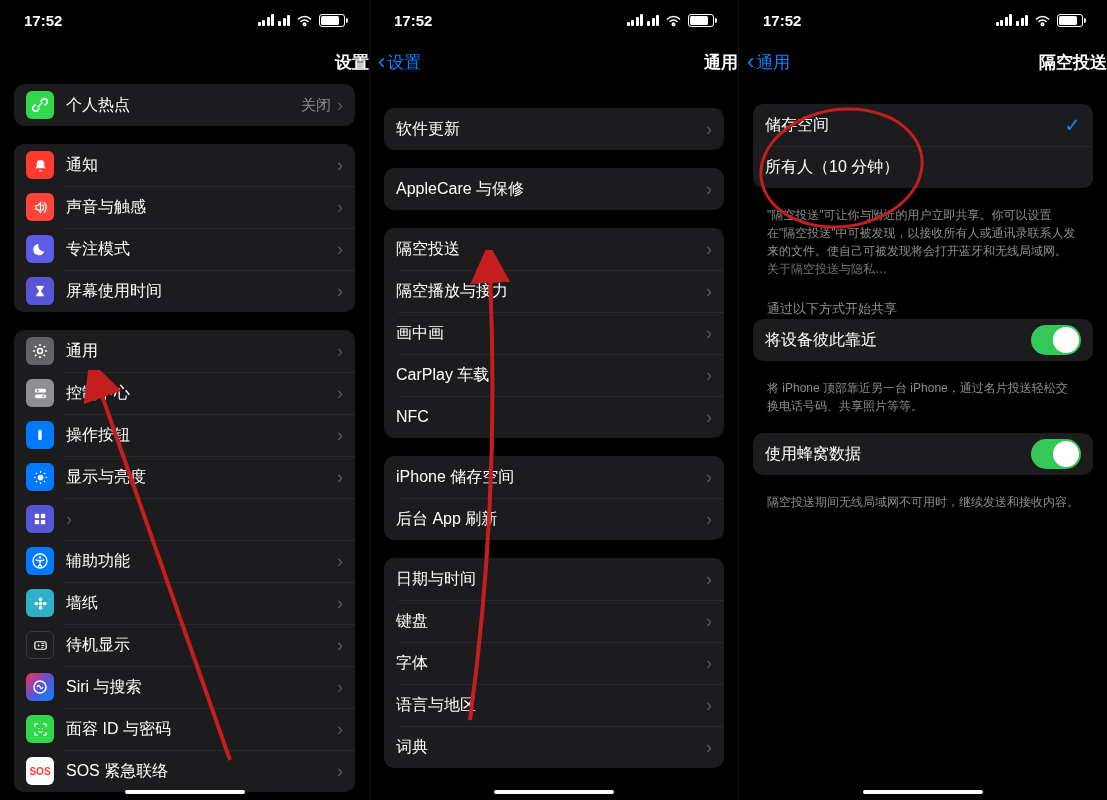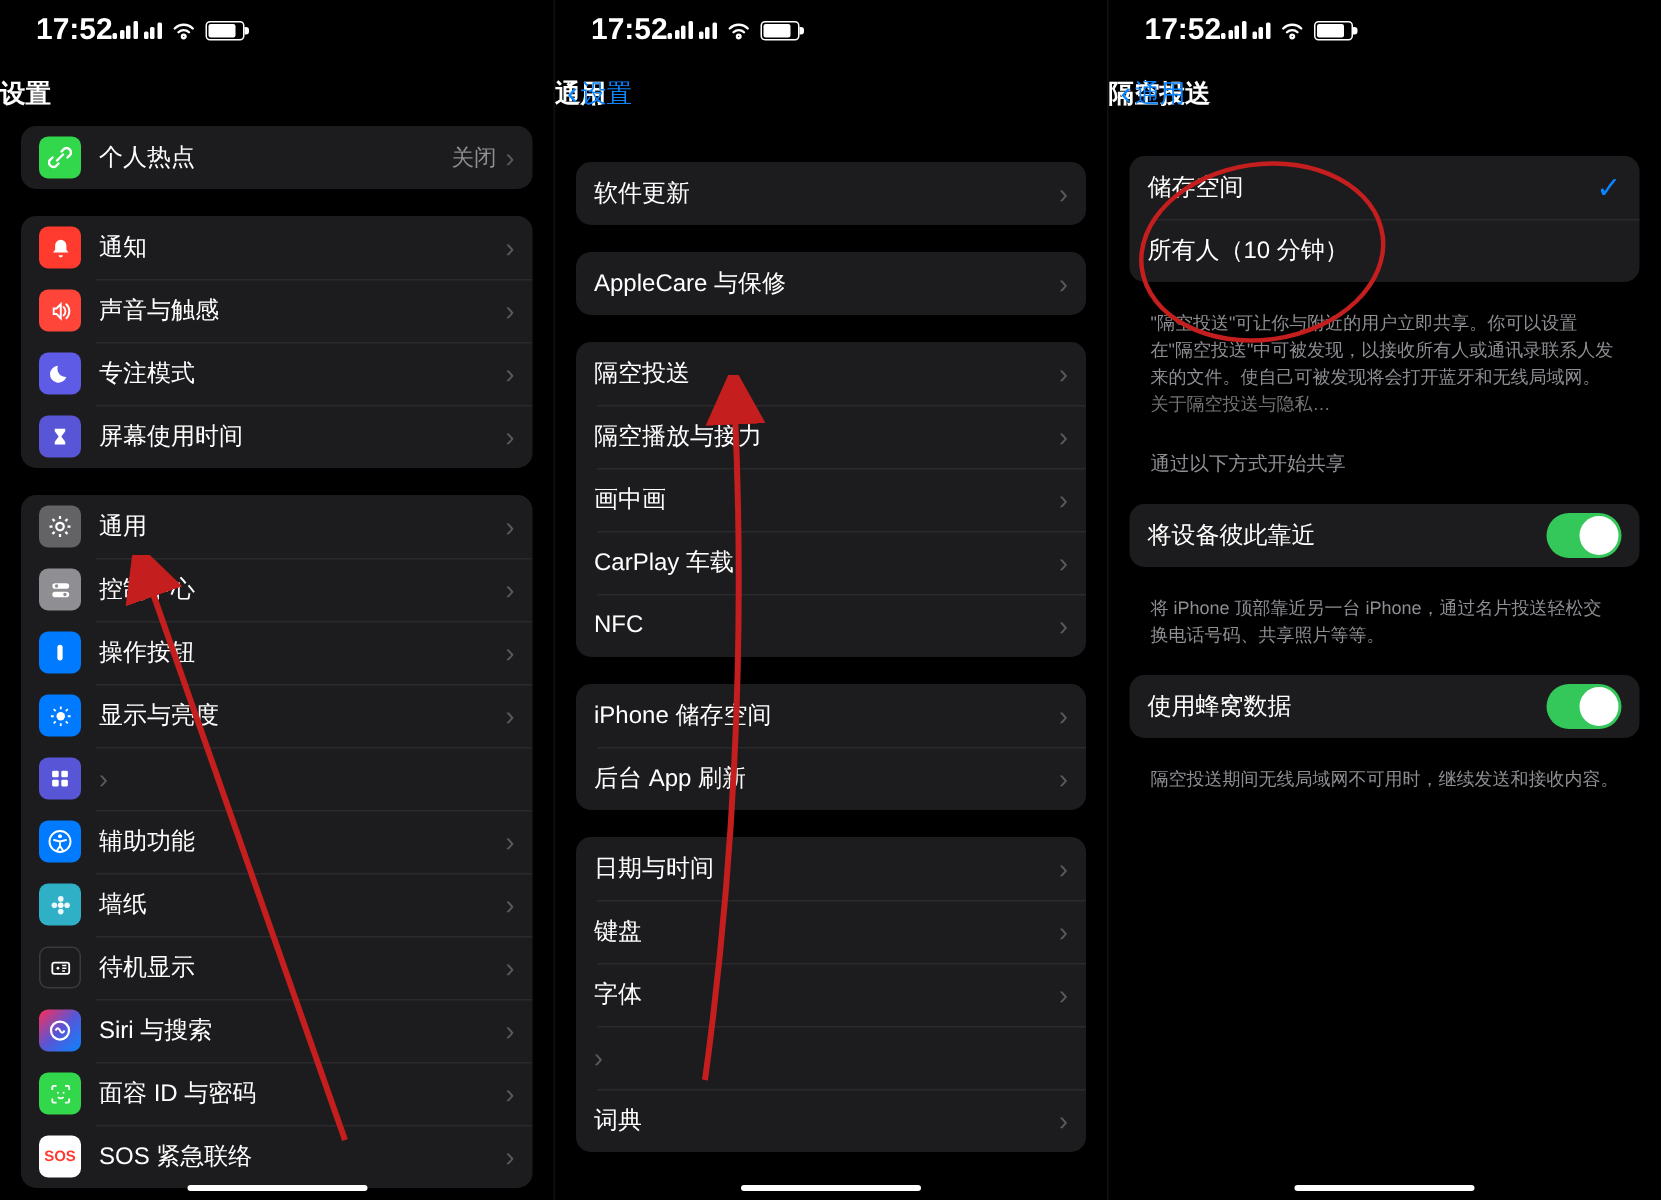--- a/index.html
+++ b/index.html
@@ -20,44 +20,44 @@
     flex: 0 0 369px;
     overflow: hidden;
   }
   .phone + .phone { border-left: 1px solid #111; }
 
   
   .status-bar {
     height: 40px;
     display: flex;
     align-items: center;
-    justify-content: flex-start;
+    justify-content: space-between;
     padding: 0 24px;
-    font-size: 20px;
+    font-size: 15px;
     font-weight: 600;
   }
   .status-right { display: flex; align-items: center; gap: 6px; }
   .sig { display:flex; align-items:flex-end; gap:1.5px; height:12px; }
   .sig span{ width:3px; background:#fff; border-radius:1px; }
   .sig span:nth-child(1){height:4px;} .sig span:nth-child(2){height:6px;}
   .sig span:nth-child(3){height:9px;} .sig span:nth-child(4){height:12px;}
   .sig2 { display:flex; align-items:flex-end; gap:1.5px; height:12px; margin-left:-2px;}
   .sig2 span{ width:3px; background:#fff; border-radius:1px; }
   .sig2 span:nth-child(1){height:5px;} .sig2 span:nth-child(2){height:8px;}
   .sig2 span:nth-child(3){height:11px;}
   .batt { width:26px; height:13px; border:1.5px solid #fff; border-radius:3px; position:relative; }
   .batt::after{content:"";position:absolute;right:-4px;top:3px;width:2.5px;height:5px;background:#fff;border-radius:0 2px 2px 0;}
   .batt-fill{position:absolute;left:1px;top:1px;bottom:1px;width:75%;background:#fff;border-radius:1.5px;}
 
   
   .nav {
     height: 44px;
     display: flex;
     align-items: center;
-    justify-content: flex-start;
+    justify-content: flex-end;
     position: relative;
     font-size: 17px;
     font-weight: 600;
   }
   .nav-back {
     position: absolute;
     left: 8px;
     display: flex;
     align-items: center;
     color: #0a84ff;
@@ -99,21 +99,21 @@
   .chev { color:#5a5a5e; font-size:18px; }
   .check { color:#0a84ff; font-size:20px; margin-left:auto; }
 
   .footer-text {
     color:#8e8e93; font-size:12px; line-height:1.5;
     padding: 0 28px 18px 28px;
   }
   .footer-text a { color:#737373; text-decoration:none; }
   .section-header {
     color:#8e8e93; font-size:13px;
-    padding: 0 28px 18px 28px;
+    padding: 0 28px 1px 28px;
     margin-top: 4px;
   }
 
   
   .toggle {
     width:50px; height:30px; border-radius:15px; background:#34c759;
     position:relative; flex:0 0 50px;
   }
   .toggle::after{
     content:""; position:absolute; right:2px; top:2px; width:26px; height:26px;
@@ -435,20 +435,21 @@
         </div>
         <div class="row row-noicon">
           <span class="row-label">键盘</span>
           <span class="chev">›</span>
         </div>
         <div class="row row-noicon">
           <span class="row-label">字体</span>
           <span class="chev">›</span>
         </div>
         <div class="row row-noicon">
+          <span class="row-label">语言与地区</span>
           <span class="chev">›</span>
         </div>
         <div class="row row-noicon">
           <span class="row-label">词典</span>
           <span class="chev">›</span>
         </div>
       </div>
   </div>
 
   <svg class="arrow" style="left:70px;top:250px;width:200px;height:480px">

